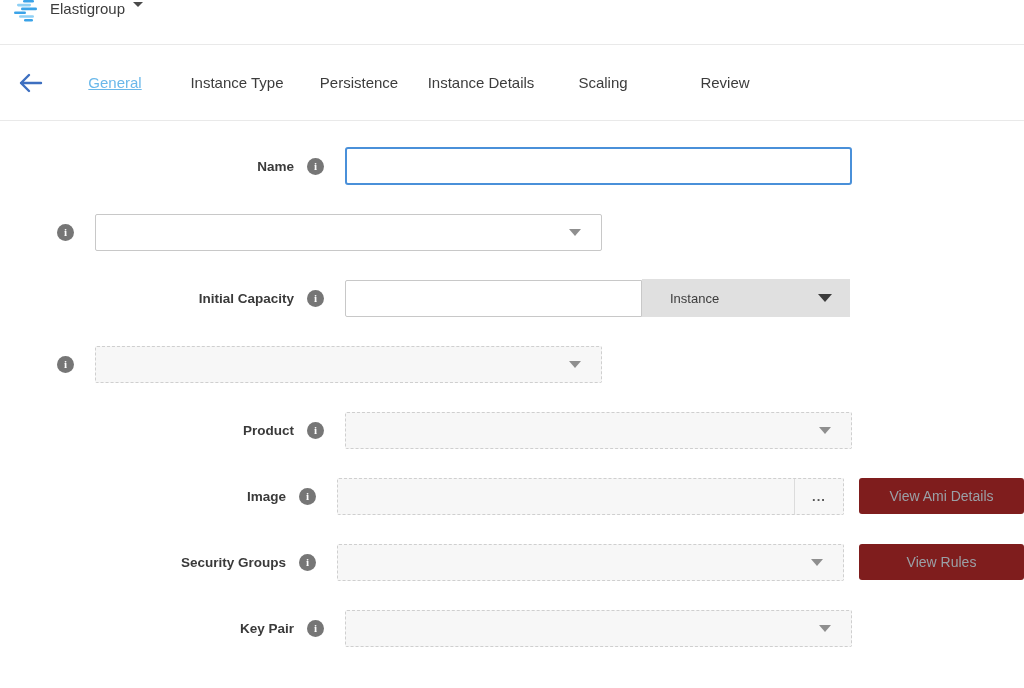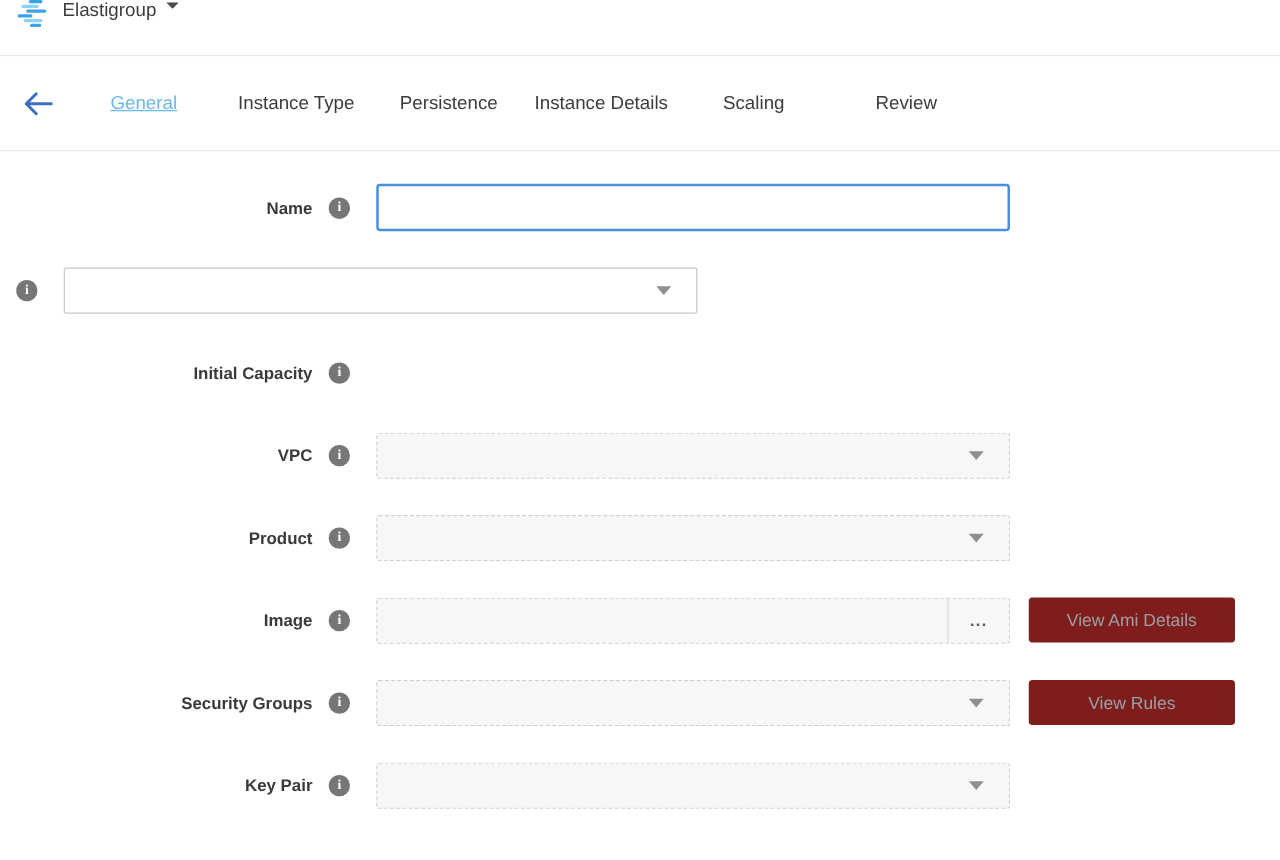--- a/index.html
+++ b/index.html
@@ -32,21 +32,21 @@
   .back-btn { margin-left:18px; width:26px; height:22px; cursor:pointer; flex:0 0 auto; }
   .tabs { display:flex; margin-left:10px; }
   .tab {
     width:122px; text-align:center; font-size:15px; color:#3c3c3c;
     cursor:pointer; white-space:nowrap;
   }
   .tab.active { color:#6ab8ea;text-decoration:underline; }
 
   
   .form { padding-top:26px; }
-  .form-row { display:flex; align-items:center; height:38px; margin-bottom:28px; }
+  .form-row { display:flex; align-items:center; height:38px; margin-bottom:28px;padding-left:44px; }
   .label-cell {
     width:250px; text-align:right; font-weight:bold;
     font-size:13.5px; color:#3a3a3a;
   }
   .info-icon {
     width:17px; height:17px; margin-left:13px; flex:0 0 auto;
     border-radius:50%; background:#767676; color:#fff;
     font-size:11px; font-weight:bold; line-height:17px; text-align:center;
     font-family:"Liberation Serif", serif;
   }
@@ -155,24 +155,30 @@
     <div class="control">
       <div class="select-box">
         <span class="caret-gray"></span>
       </div>
     </div>
   </div>
 
   <div class="form-row">
     <span class="label-cell">Initial Capacity</span>
     <span class="info-icon">i</span>
-  </div>
-
-  <div class="form-row">
-    <span class="label-cell">VPC</span>
+    <div class="control">
+      <input class="capacity-input" type="text" value="" style="">
+      <div class="unit-select">
+        <span>Instance</span>
+        <span class="caret-dark"></span>
+      </div>
+    </div>
+  </div>
+
+  <div class="form-row">
     <span class="info-icon">i</span>
     <div class="control">
       <div class="select-box disabled">
         <span class="caret-gray"></span>
       </div>
     </div>
   </div>
 
   <div class="form-row">
     <span class="label-cell">Product</span>

